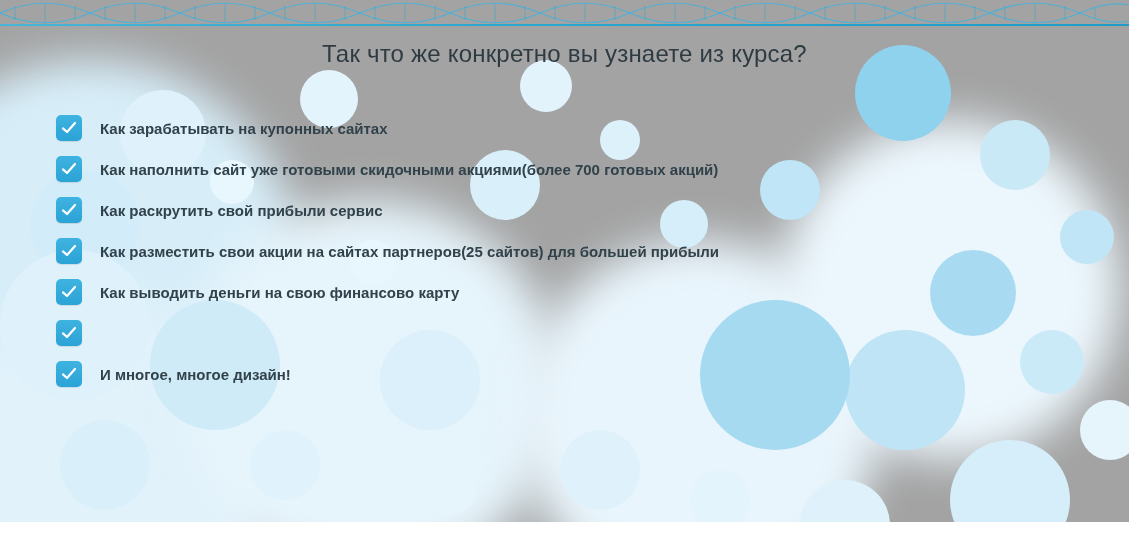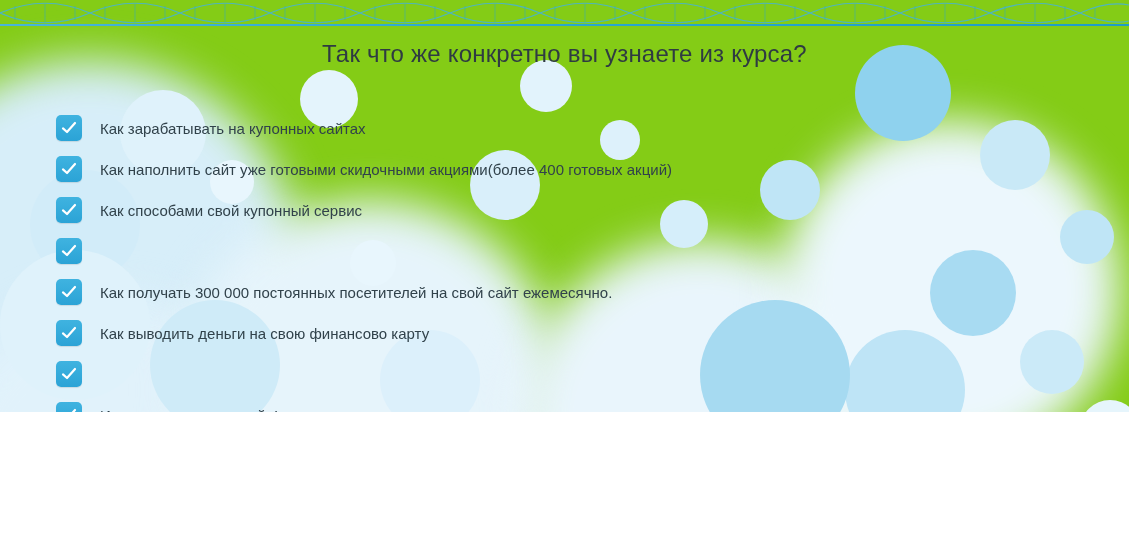--- a/index.html
+++ b/index.html
@@ -10,23 +10,23 @@
     width: 1129px;
     height: 556px;
     font-family: "Liberation Sans", sans-serif;
     background: #ffffff;
     overflow: hidden;
   }
 
   .page {
     position: relative;
     width: 1129px;
-    height: 412px;
-    overflow: hidden;
-    background: #84cc16;
+    height: 522px;
+    overflow: hidden;
+    background: #a3a3a3;
   }
 
   
   .bubbles {
     position: absolute;
     inset: 0;
     overflow: hidden;
     pointer-events: none;
   }
   .bubble {
@@ -97,20 +97,21 @@
   .check svg {
     position: absolute;
     left: 5px;
     top: 5px;
   }
   .item-label {
     margin-left: 18px;
     font-size: 15px;
     color: #31424b;
     white-space: nowrap;
+    font-weight: bold;
   }
 </style>
 </head>
 <body>
 
 <div class="page">
 
   <div class="bubbles">
     <div class="wash" style="left:-120px; top:60px; width:420px; height:420px; background:#d7eef9;"></div>
     <div class="wash" style="left:-60px; top:300px; width:340px; height:340px; background:#e1f2fb;"></div>
@@ -211,48 +212,41 @@
     </div>
 
 
 
     <div class="item">
       <span class="check">
         <svg width="16" height="16" viewBox="0 0 16 16" xmlns="http://www.w3.org/2000/svg">
             <path d="M2 8.4 L6 12 L14 3" fill="none" stroke="#ffffff" stroke-width="2.2" stroke-linecap="round" stroke-linejoin="round"></path>
           </svg>
       </span>
-      <span class="item-label">Как наполнить сайт уже готовыми скидочными акциями(более 400 готовых акций)</span>
-    </div>
-
-    <div class="item">
-      <span class="check">
-        <svg width="16" height="16" viewBox="0 0 16 16" xmlns="http://www.w3.org/2000/svg">
-            <path d="M2 8.4 L6 12 L14 3" fill="none" stroke="#ffffff" stroke-width="2.2" stroke-linecap="round" stroke-linejoin="round"></path>
-          </svg>
-      </span>
-      <span class="item-label">Как способами свой купонный сервис</span>
-    </div>
-
-    <div class="item">
-      <span class="check">
-        <svg width="16" height="16" viewBox="0 0 16 16" xmlns="http://www.w3.org/2000/svg">
-            <path d="M2 8.4 L6 12 L14 3" fill="none" stroke="#ffffff" stroke-width="2.2" stroke-linecap="round" stroke-linejoin="round"></path>
-          </svg>
-      </span>
-    </div>
-
-    <div class="item">
-      <span class="check">
-        <svg width="16" height="16" viewBox="0 0 16 16" xmlns="http://www.w3.org/2000/svg">
-            <path d="M2 8.4 L6 12 L14 3" fill="none" stroke="#ffffff" stroke-width="2.2" stroke-linecap="round" stroke-linejoin="round"></path>
-          </svg>
-      </span>
-      <span class="item-label">Как получать 300 000 постоянных посетителей на свой сайт ежемесячно.</span>
-    </div>
+      <span class="item-label">Как наполнить сайт уже готовыми скидочными акциями(более 700 готовых акций)</span>
+    </div>
+
+    <div class="item">
+      <span class="check">
+        <svg width="16" height="16" viewBox="0 0 16 16" xmlns="http://www.w3.org/2000/svg">
+            <path d="M2 8.4 L6 12 L14 3" fill="none" stroke="#ffffff" stroke-width="2.2" stroke-linecap="round" stroke-linejoin="round"></path>
+          </svg>
+      </span>
+      <span class="item-label">Как раскрутить свой прибыли сервис</span>
+    </div>
+
+    <div class="item">
+      <span class="check">
+        <svg width="16" height="16" viewBox="0 0 16 16" xmlns="http://www.w3.org/2000/svg">
+            <path d="M2 8.4 L6 12 L14 3" fill="none" stroke="#ffffff" stroke-width="2.2" stroke-linecap="round" stroke-linejoin="round"></path>
+          </svg>
+      </span>
+      <span class="item-label">Как разместить свои акции на сайтах партнеров(25 сайтов) для большей прибыли</span>
+    </div>
+
 
 
     <div class="item">
       <span class="check">
         <svg width="16" height="16" viewBox="0 0 16 16" xmlns="http://www.w3.org/2000/svg">
             <path d="M2 8.4 L6 12 L14 3" fill="none" stroke="#ffffff" stroke-width="2.2" stroke-linecap="round" stroke-linejoin="round"></path>
           </svg>
       </span>
       <span class="item-label">Как выводить деньги на свою финансово карту</span>
     </div>

